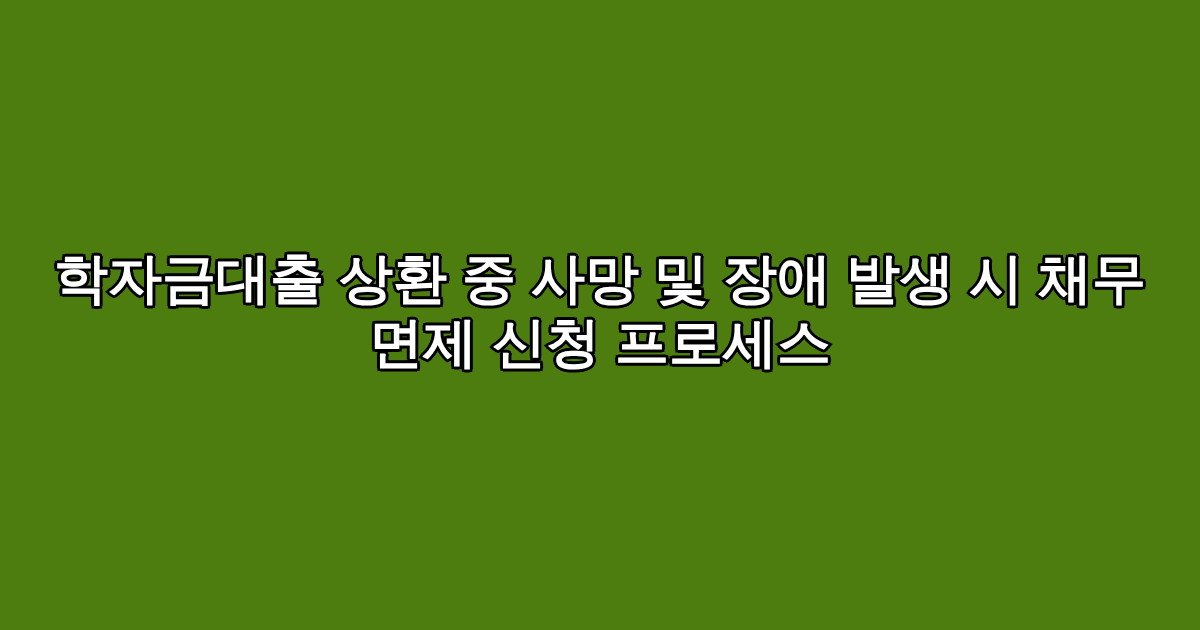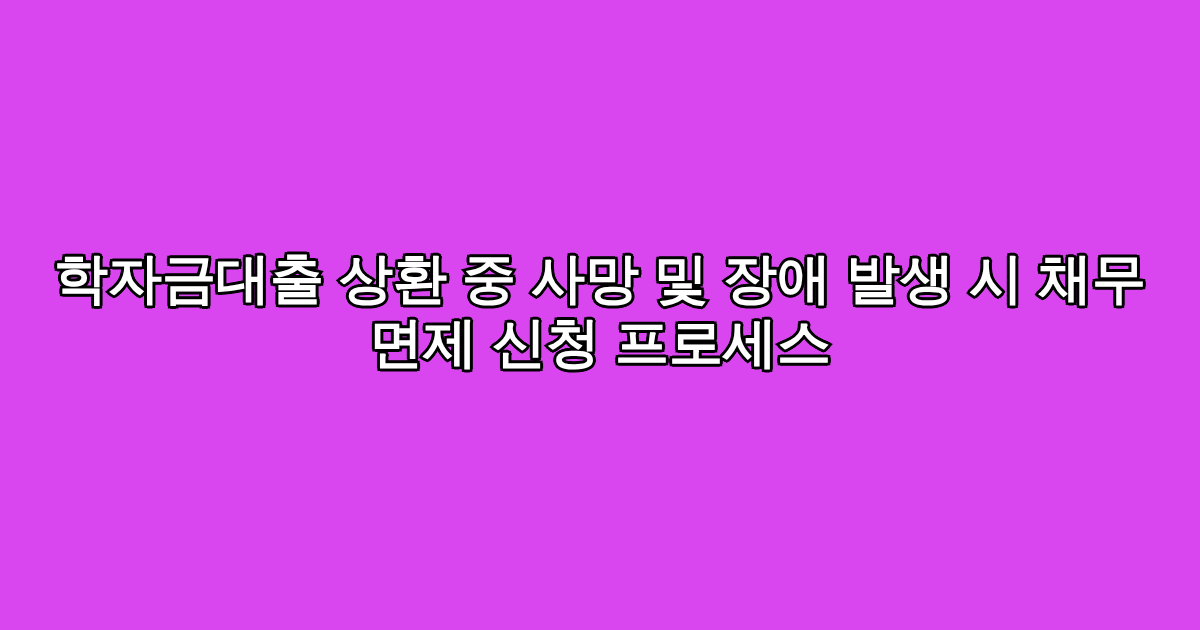--- a/index.html
+++ b/index.html
@@ -54,21 +54,21 @@
       -2px -2px 0 #000, 0 -2px 0 #000, 2px -2px 0 #000,
       -2px  0   0 #000,               2px  0   0 #000,
       -2px  2px 0 #000, 0  2px 0 #000, 2px  2px 0 #000,
       -3px  0   0 #000, 3px  0   0 #000,
        0   -3px 0 #000, 0    3px 0 #000;
   }
 </style>
 </head>
 <body>
 
-<div id="thumbnail-canvas" style="background-color: #d946ef; width: 1200px; height: 630px;">
+<div id="thumbnail-canvas" style="background-color: #4d7c0f; width: 1200px; height: 630px;">
 
   <div id="title-block">
 
     <h1 id="headline" style="color: rgb(255, 255, 255); font-size: 54px; line-height: 64px; text-align: center;">학자금대출 상환 중 사망 및 장애 발생 시 채무 면제 신청 프로세스</h1>
 
   </div>
 
 </div>
 
 </body></html>

